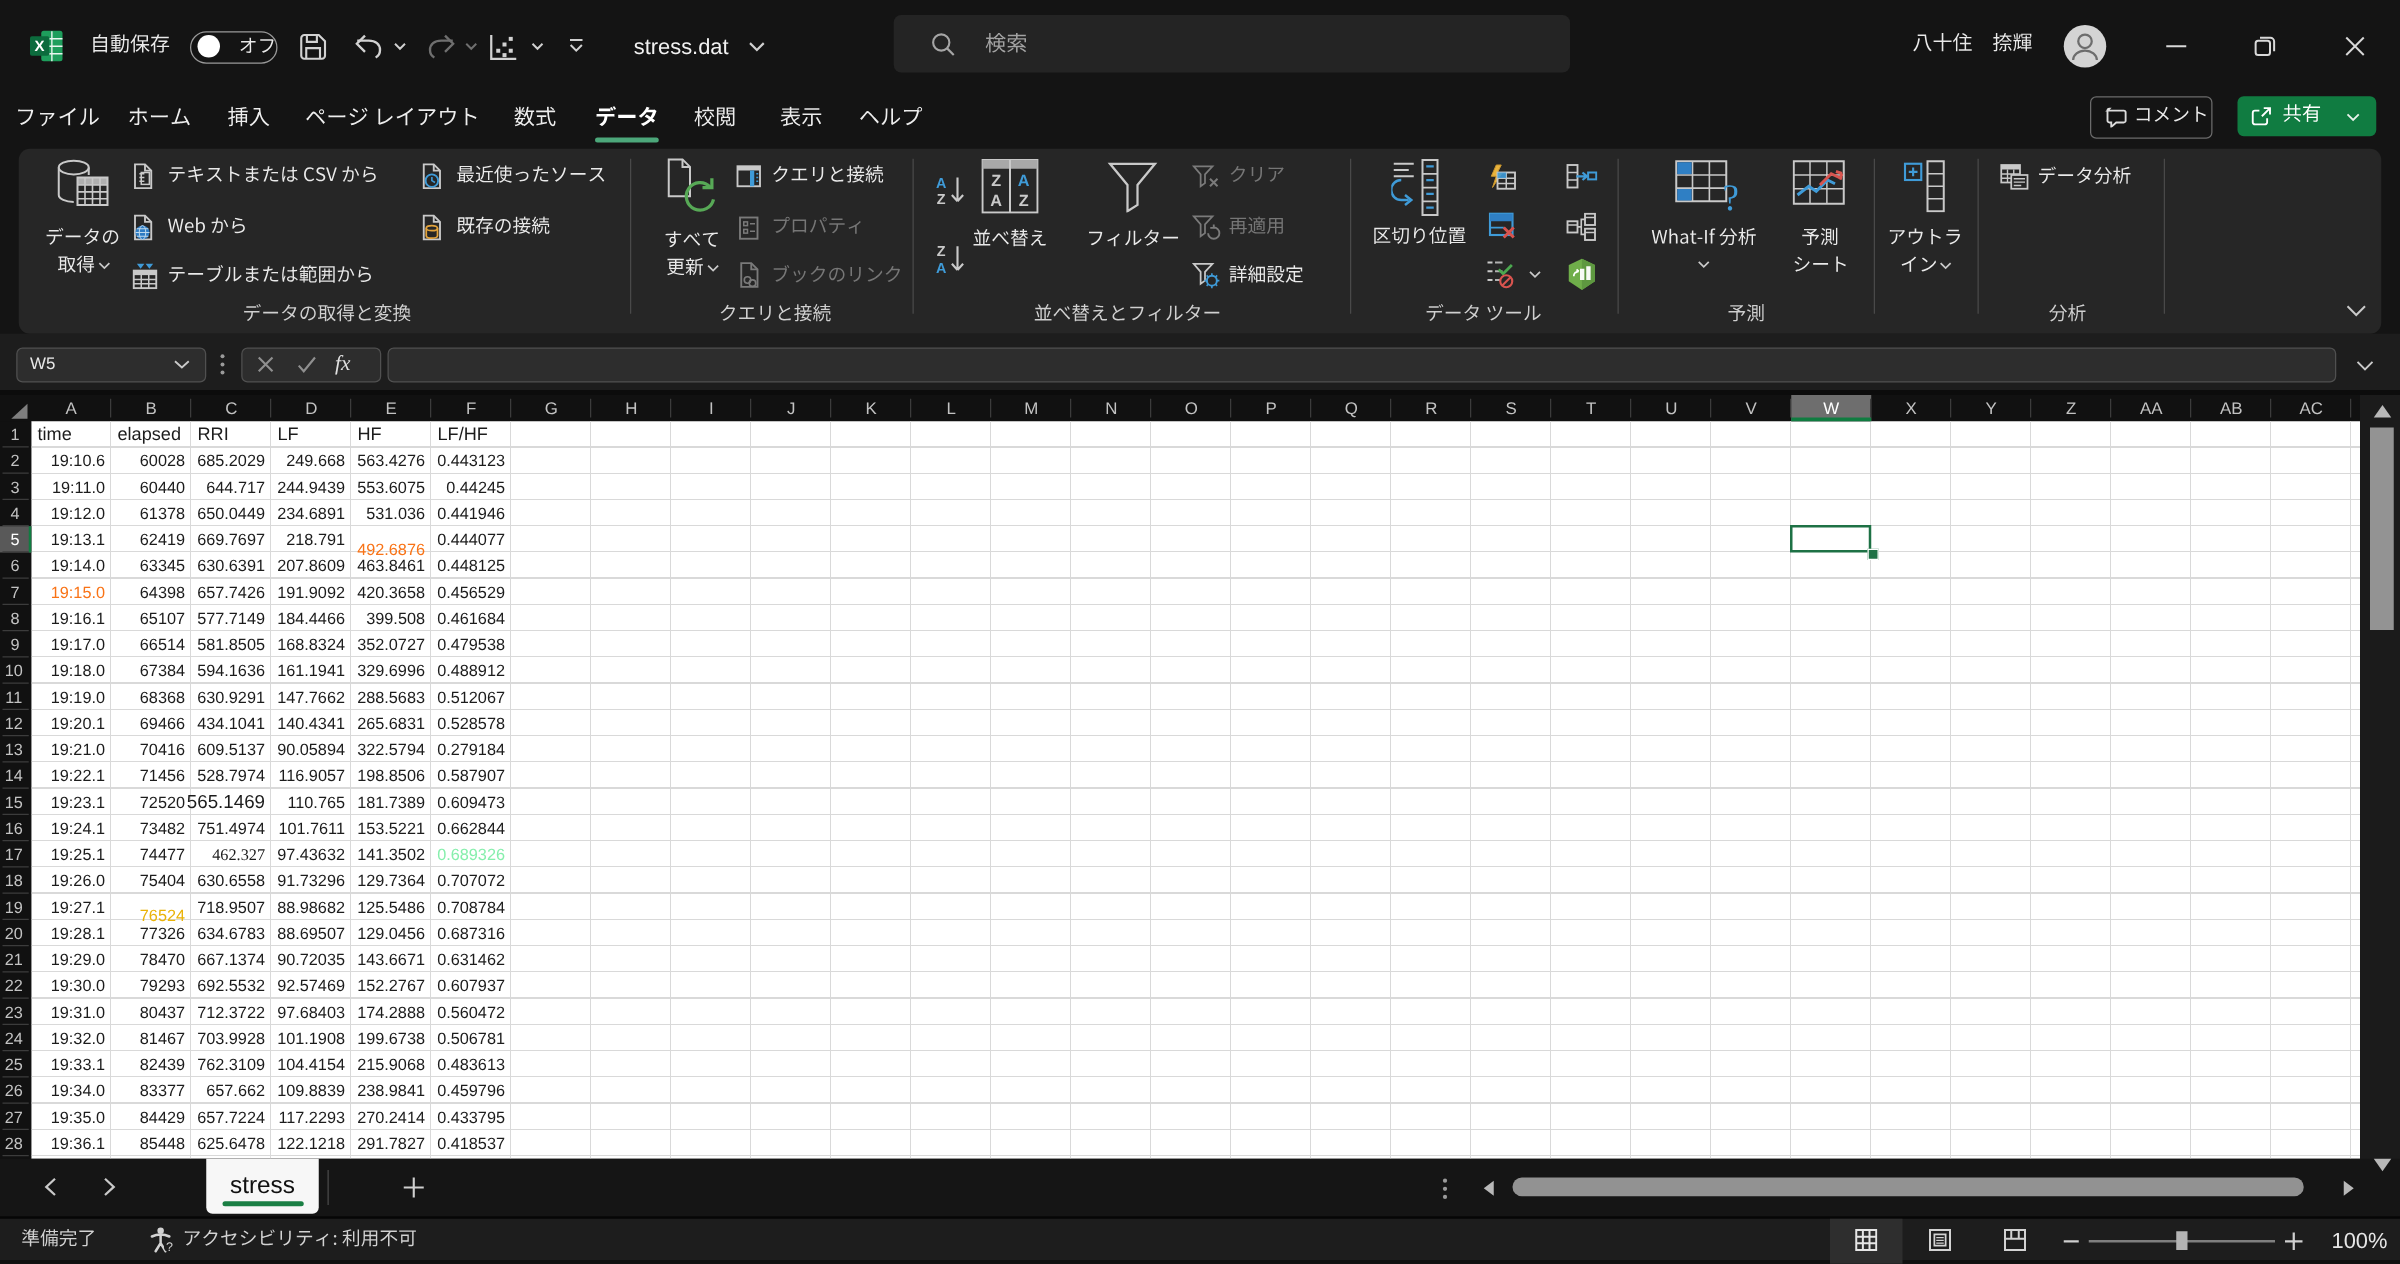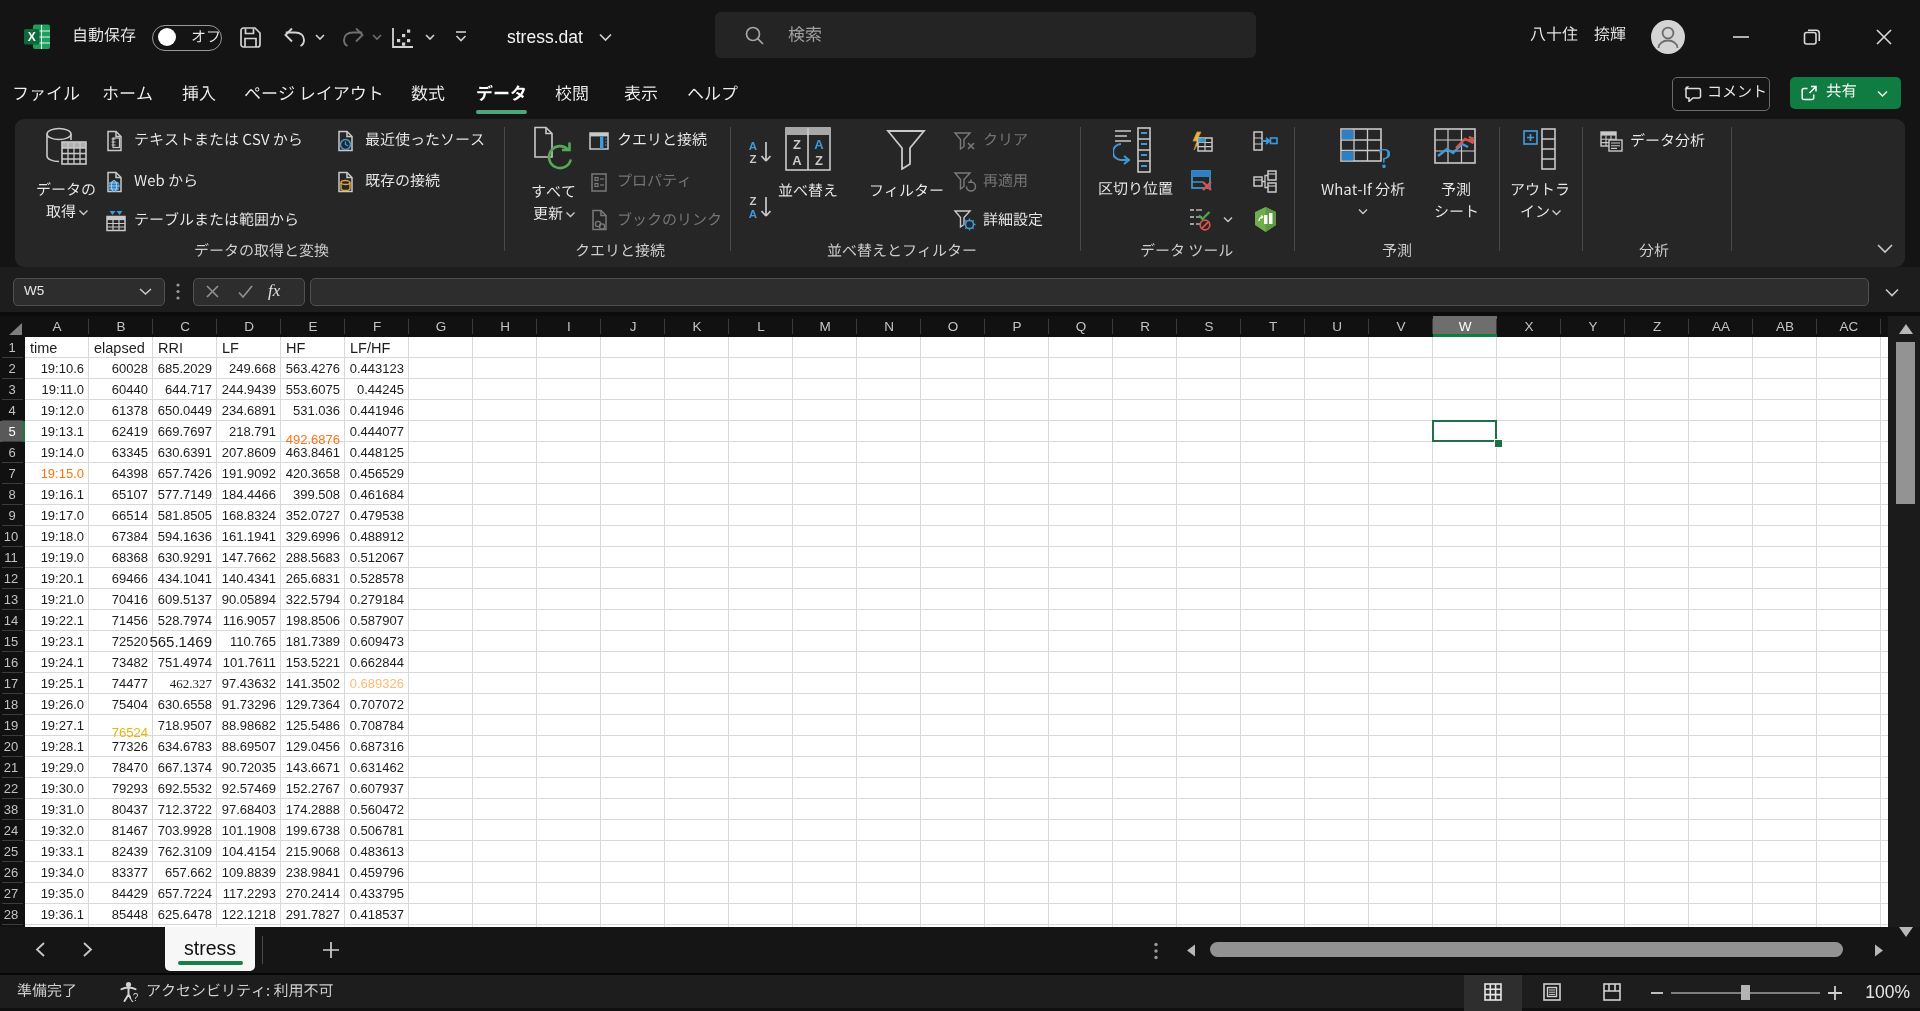--- a/index.html
+++ b/index.html
@@ -932,21 +932,21 @@
     <div style="position:absolute;left:11px;transform:translateX(-50%);top:694.5px;height:20px;line-height:20px;font-family:'Liberation Sans',sans-serif;font-size:13px;font-weight:400;color:#c3c3c3;white-space:pre">18</div>
     <div style="position:absolute;left:2px;top:714px;width:21px;height:1px;background:#3c3c3c"></div>
     <div style="position:absolute;left:11px;transform:translateX(-50%);top:715.5px;height:20px;line-height:20px;font-family:'Liberation Sans',sans-serif;font-size:13px;font-weight:400;color:#c3c3c3;white-space:pre">19</div>
     <div style="position:absolute;left:2px;top:735px;width:21px;height:1px;background:#3c3c3c"></div>
     <div style="position:absolute;left:11px;transform:translateX(-50%);top:736.5px;height:20px;line-height:20px;font-family:'Liberation Sans',sans-serif;font-size:13px;font-weight:400;color:#c3c3c3;white-space:pre">20</div>
     <div style="position:absolute;left:2px;top:756px;width:21px;height:1px;background:#3c3c3c"></div>
     <div style="position:absolute;left:11px;transform:translateX(-50%);top:757.5px;height:20px;line-height:20px;font-family:'Liberation Sans',sans-serif;font-size:13px;font-weight:400;color:#c3c3c3;white-space:pre">21</div>
     <div style="position:absolute;left:2px;top:777px;width:21px;height:1px;background:#3c3c3c"></div>
     <div style="position:absolute;left:11px;transform:translateX(-50%);top:778.5px;height:20px;line-height:20px;font-family:'Liberation Sans',sans-serif;font-size:13px;font-weight:400;color:#c3c3c3;white-space:pre">22</div>
     <div style="position:absolute;left:2px;top:798px;width:21px;height:1px;background:#3c3c3c"></div>
-    <div style="position:absolute;left:11px;transform:translateX(-50%);top:799.5px;height:20px;line-height:20px;font-family:'Liberation Sans',sans-serif;font-size:13px;font-weight:400;color:#c3c3c3;white-space:pre">38</div>
+    <div style="position:absolute;left:11px;transform:translateX(-50%);top:799.5px;height:20px;line-height:20px;font-family:'Liberation Sans',sans-serif;font-size:13px;font-weight:400;color:#c3c3c3;white-space:pre">23</div>
     <div style="position:absolute;left:2px;top:819px;width:21px;height:1px;background:#3c3c3c"></div>
     <div style="position:absolute;left:11px;transform:translateX(-50%);top:820.5px;height:20px;line-height:20px;font-family:'Liberation Sans',sans-serif;font-size:13px;font-weight:400;color:#c3c3c3;white-space:pre">24</div>
     <div style="position:absolute;left:2px;top:840px;width:21px;height:1px;background:#3c3c3c"></div>
     <div style="position:absolute;left:11px;transform:translateX(-50%);top:841.5px;height:20px;line-height:20px;font-family:'Liberation Sans',sans-serif;font-size:13px;font-weight:400;color:#c3c3c3;white-space:pre">25</div>
     <div style="position:absolute;left:2px;top:861px;width:21px;height:1px;background:#3c3c3c"></div>
     <div style="position:absolute;left:11px;transform:translateX(-50%);top:862.5px;height:20px;line-height:20px;font-family:'Liberation Sans',sans-serif;font-size:13px;font-weight:400;color:#c3c3c3;white-space:pre">26</div>
     <div style="position:absolute;left:2px;top:882px;width:21px;height:1px;background:#3c3c3c"></div>
     <div style="position:absolute;left:11px;transform:translateX(-50%);top:883.5px;height:20px;line-height:20px;font-family:'Liberation Sans',sans-serif;font-size:13px;font-weight:400;color:#c3c3c3;white-space:pre">27</div>
     <div style="position:absolute;left:2px;top:903px;width:21px;height:1px;background:#3c3c3c"></div>
     <div style="position:absolute;left:11px;transform:translateX(-50%);top:904.5px;height:20px;line-height:20px;font-family:'Liberation Sans',sans-serif;font-size:13px;font-weight:400;color:#c3c3c3;white-space:pre">28</div>
@@ -1045,21 +1045,21 @@
     <div style="position:absolute;right:1772px;top:652.5px;height:20px;line-height:20px;font-family:'Liberation Sans',sans-serif;font-size:13px;font-weight:400;color:#1c1c1c;white-space:pre">73482</div>
     <div style="position:absolute;right:1708px;top:652.5px;height:20px;line-height:20px;font-family:'Liberation Sans',sans-serif;font-size:13px;font-weight:400;color:#1c1c1c;white-space:pre">751.4974</div>
     <div style="position:absolute;right:1644px;top:652.5px;height:20px;line-height:20px;font-family:'Liberation Sans',sans-serif;font-size:13px;font-weight:400;color:#1c1c1c;white-space:pre">101.7611</div>
     <div style="position:absolute;right:1580px;top:652.5px;height:20px;line-height:20px;font-family:'Liberation Sans',sans-serif;font-size:13px;font-weight:400;color:#1c1c1c;white-space:pre">153.5221</div>
     <div style="position:absolute;right:1516px;top:652.5px;height:20px;line-height:20px;font-family:'Liberation Sans',sans-serif;font-size:13px;font-weight:400;color:#1c1c1c;white-space:pre">0.662844</div>
     <div style="position:absolute;right:1836px;top:673.5px;height:20px;line-height:20px;font-family:'Liberation Sans',sans-serif;font-size:13px;font-weight:400;color:#1c1c1c;white-space:pre">19:25.1</div>
     <div style="position:absolute;right:1772px;top:673.5px;height:20px;line-height:20px;font-family:'Liberation Sans',sans-serif;font-size:13px;font-weight:400;color:#1c1c1c;white-space:pre">74477</div>
     <div style="position:absolute;right:1708px;top:673.5px;height:20px;line-height:20px;font-family:Liberation Serif, serif;font-size:13px;font-weight:400;color:#1c1c1c;white-space:pre">462.327</div>
     <div style="position:absolute;right:1644px;top:673.5px;height:20px;line-height:20px;font-family:'Liberation Sans',sans-serif;font-size:13px;font-weight:400;color:#1c1c1c;white-space:pre">97.43632</div>
     <div style="position:absolute;right:1580px;top:673.5px;height:20px;line-height:20px;font-family:'Liberation Sans',sans-serif;font-size:13px;font-weight:400;color:#1c1c1c;white-space:pre">141.3502</div>
-    <div style="position:absolute;right:1516px;top:673.5px;height:20px;line-height:20px;font-family:'Liberation Sans',sans-serif;font-size:13px;font-weight:400;color:#fdba74;white-space:pre">0.689326</div>
+    <div style="position:absolute;right:1516px;top:673.5px;height:20px;line-height:20px;font-family:'Liberation Sans',sans-serif;font-size:13px;font-weight:400;color:#86efac;white-space:pre">0.689326</div>
     <div style="position:absolute;right:1836px;top:694.5px;height:20px;line-height:20px;font-family:'Liberation Sans',sans-serif;font-size:13px;font-weight:400;color:#1c1c1c;white-space:pre">19:26.0</div>
     <div style="position:absolute;right:1772px;top:694.5px;height:20px;line-height:20px;font-family:'Liberation Sans',sans-serif;font-size:13px;font-weight:400;color:#1c1c1c;white-space:pre">75404</div>
     <div style="position:absolute;right:1708px;top:694.5px;height:20px;line-height:20px;font-family:'Liberation Sans',sans-serif;font-size:13px;font-weight:400;color:#1c1c1c;white-space:pre">630.6558</div>
     <div style="position:absolute;right:1644px;top:694.5px;height:20px;line-height:20px;font-family:'Liberation Sans',sans-serif;font-size:13px;font-weight:400;color:#1c1c1c;white-space:pre">91.73296</div>
     <div style="position:absolute;right:1580px;top:694.5px;height:20px;line-height:20px;font-family:'Liberation Sans',sans-serif;font-size:13px;font-weight:400;color:#1c1c1c;white-space:pre">129.7364</div>
     <div style="position:absolute;right:1516px;top:694.5px;height:20px;line-height:20px;font-family:'Liberation Sans',sans-serif;font-size:13px;font-weight:400;color:#1c1c1c;white-space:pre">0.707072</div>
     <div style="position:absolute;right:1836px;top:715.5px;height:20px;line-height:20px;font-family:'Liberation Sans',sans-serif;font-size:13px;font-weight:400;color:#1c1c1c;white-space:pre">19:27.1</div>
     <div style="position:absolute;right:1772px;top:723px;height:20px;line-height:20px;font-family:'Liberation Sans',sans-serif;font-size:13px;font-weight:400;color:#eab308;white-space:pre">76524</div>
     <div style="position:absolute;right:1708px;top:715.5px;height:20px;line-height:20px;font-family:'Liberation Sans',sans-serif;font-size:13px;font-weight:400;color:#1c1c1c;white-space:pre">718.9507</div>
     <div style="position:absolute;right:1644px;top:715.5px;height:20px;line-height:20px;font-family:'Liberation Sans',sans-serif;font-size:13px;font-weight:400;color:#1c1c1c;white-space:pre">88.98682</div>

